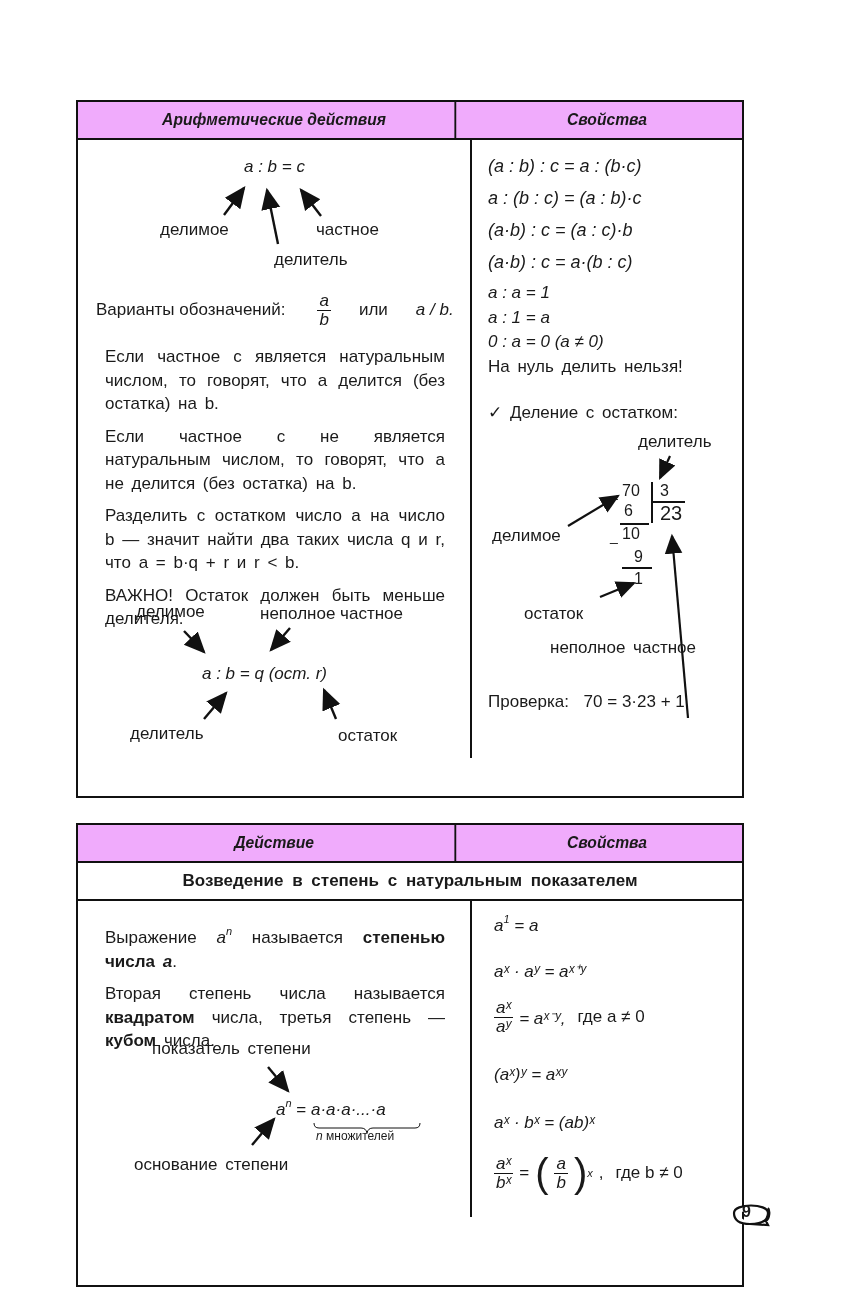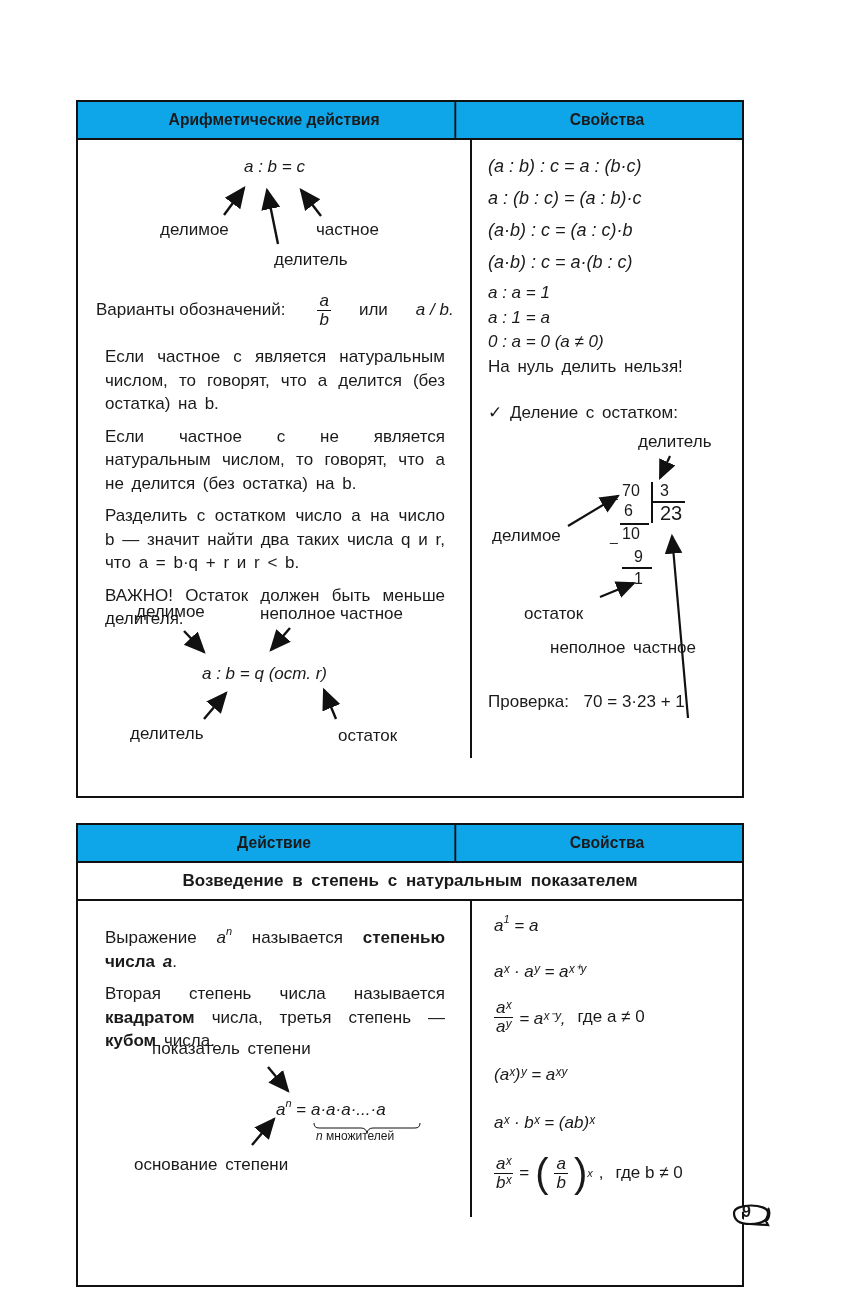--- a/index.html
+++ b/index.html
@@ -1,21 +1,21 @@
 <!DOCTYPE html>
 <html><head>
 <meta charset="utf-8">
 <style>
   html, body { margin: 0; padding: 0; background: #ffffff; }
   body { width: 844px; height: 1311px; position: relative; overflow: hidden;
          font-family: "Liberation Sans", sans-serif; color: #1a1a1a; }
   .tbl { position: absolute; left: 76px; width: 668px; border: 2px solid #111; box-sizing: border-box; }
   .row { display: flex; border-bottom: 2px solid #111; box-sizing: border-box; }
   .row:last-child { border-bottom: none; }
-  .hdr { background: #0ea5e9; height: 38px; }
+  .hdr { background: #f0abfc; height: 38px; font-style: italic; }
   .hdr .c { display: flex; align-items: center; justify-content: center; font-weight: bold;
             font-size: 17px; font-family: "Liberation Sans", sans-serif; transform: scaleX(0.92); }
   .c1 { width: 394px; border-right: 2px solid #111; box-sizing: border-box; position: relative; }
   .c2 { flex: 1; position: relative; }
   .sub { height: 38px; display: flex; align-items: center; justify-content: center;
          font-weight: bold; font-size: 17px; word-spacing: 4px; }
   .abs { position: absolute; white-space: nowrap; font-size: 17px; }
   .m { font-style: italic; }
   .para { position: absolute; left: 18px; width: 358px; font-size: 17px; line-height: 23.5px;
           text-align: justify; word-spacing: 3px; }

